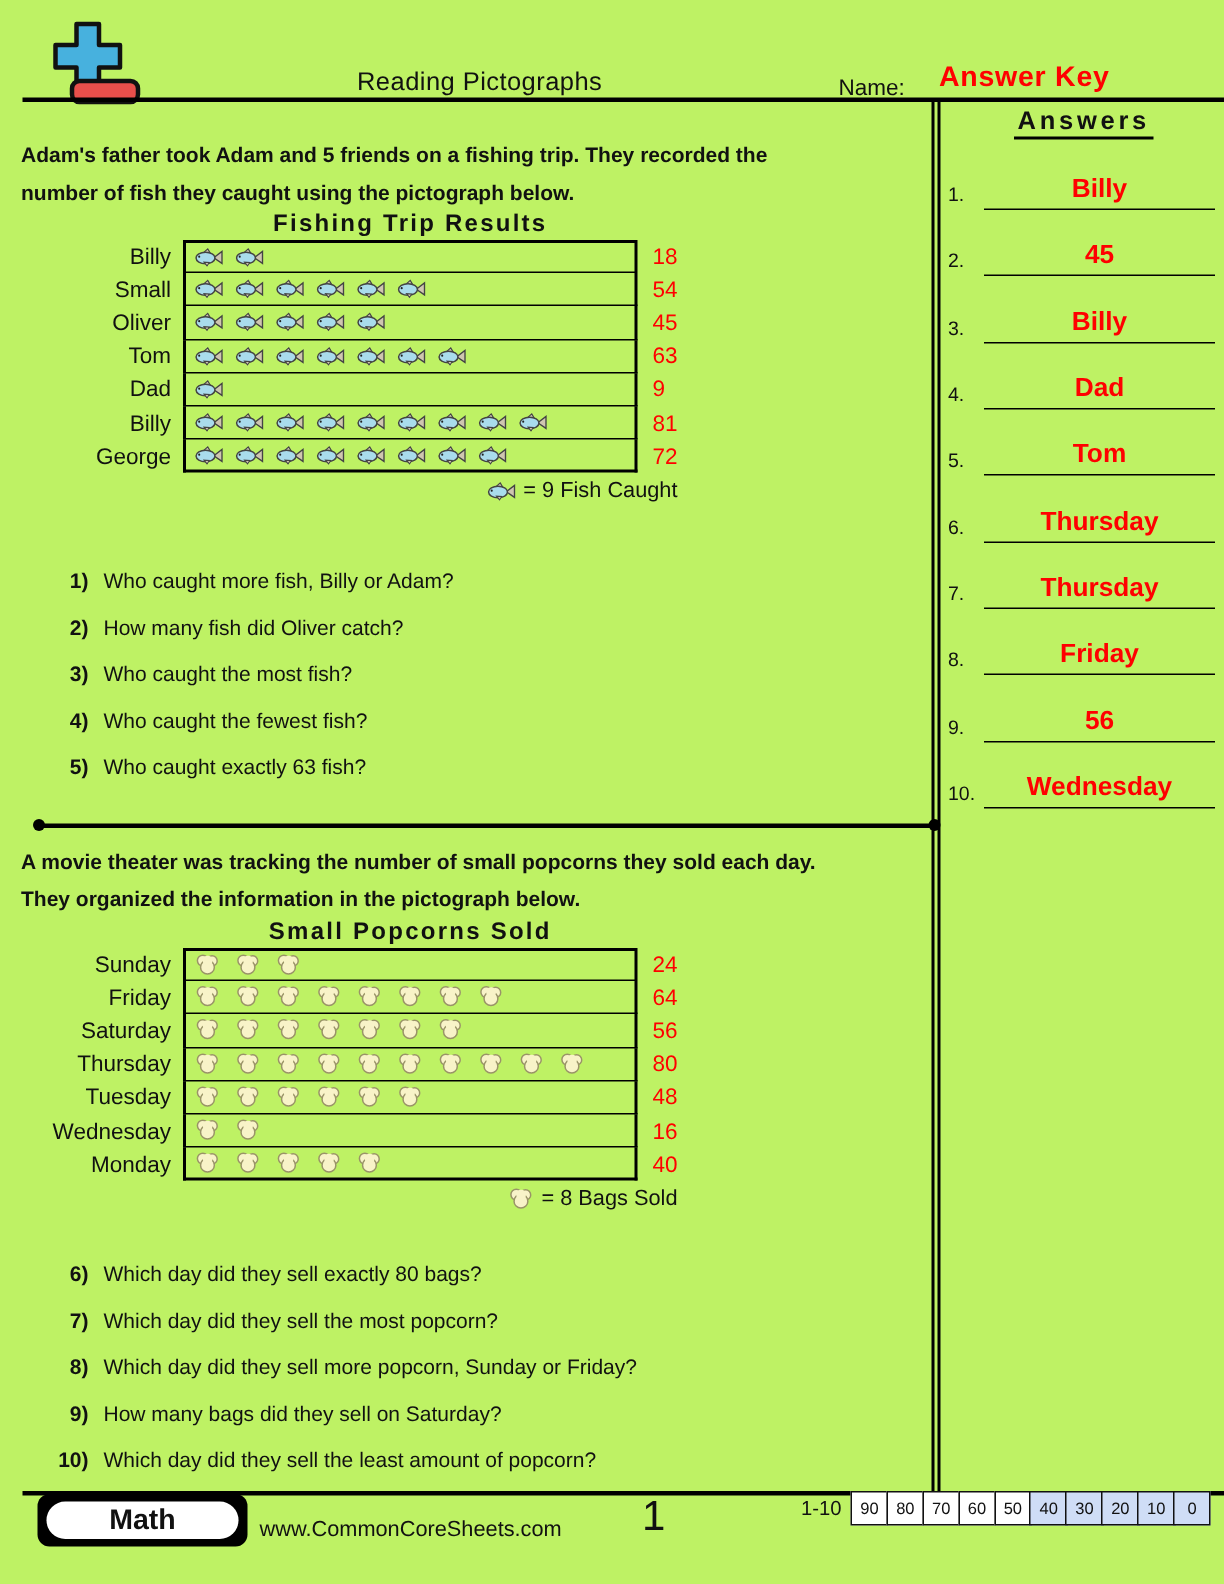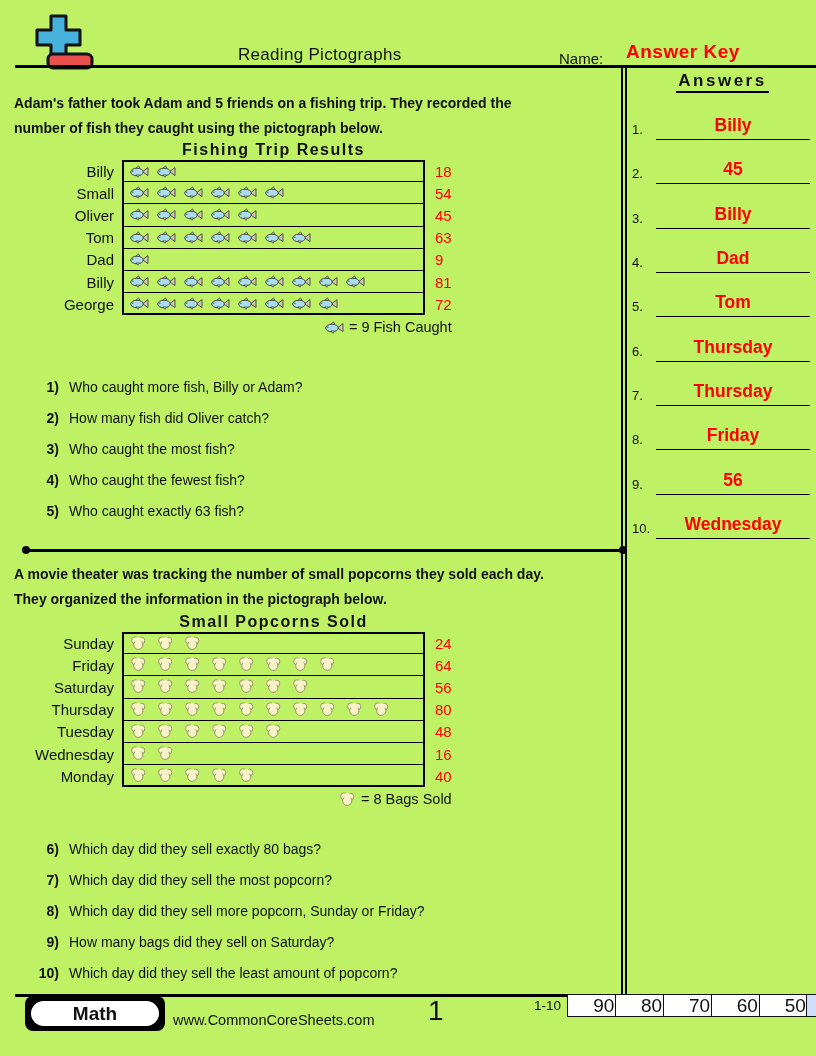--- a/index.html
+++ b/index.html
@@ -63,21 +63,21 @@
   
   .footer-line{position:absolute;left:15px;top:994px;width:801px;height:2.5px;background:#000;}
   .math-badge{position:absolute;left:25px;top:996px;width:140px;height:35px;background:#000;border-radius:8px;}
   .math-badge .inner{position:absolute;left:6px;right:6px;top:5px;bottom:5px;background:#fff;
                      border-radius:13px;text-align:center;font-size:19px;font-weight:bold;line-height:25px;}
   .site-url{position:absolute;left:173px;top:1012px;font-size:14.5px;}
   .page-num{position:absolute;left:428px;top:995px;font-size:28px;}
   .score-label{position:absolute;left:534px;top:998px;font-size:13.5px;}
   .score-grid{position:absolute;left:567px;top:994px;display:flex;}
   .score-cell{width:23.4px;height:21px;border:1.5px solid #111;margin-right:-1.5px;
-              display:flex;align-items:center;justify-content:center;font-size:19px;background:#fff;padding-left:24px;}
+              display:flex;align-items:center;justify-content:center;font-size:11px;background:#fff;}
   .score-cell.blue{background:#cfddf6;}
 </style>
 </head>
 <body>
 
 <div class="page">
 
   <div class="logo">
     <svg width="68" height="58" viewBox="0 0 68 58">
       <path d="M25 3 h15 v14 h14 v15 h-14 v14 h-15 v-14 h-14 v-15 h14 z" fill="#47b1de" stroke="#111" stroke-width="3" stroke-linejoin="round"></path>

